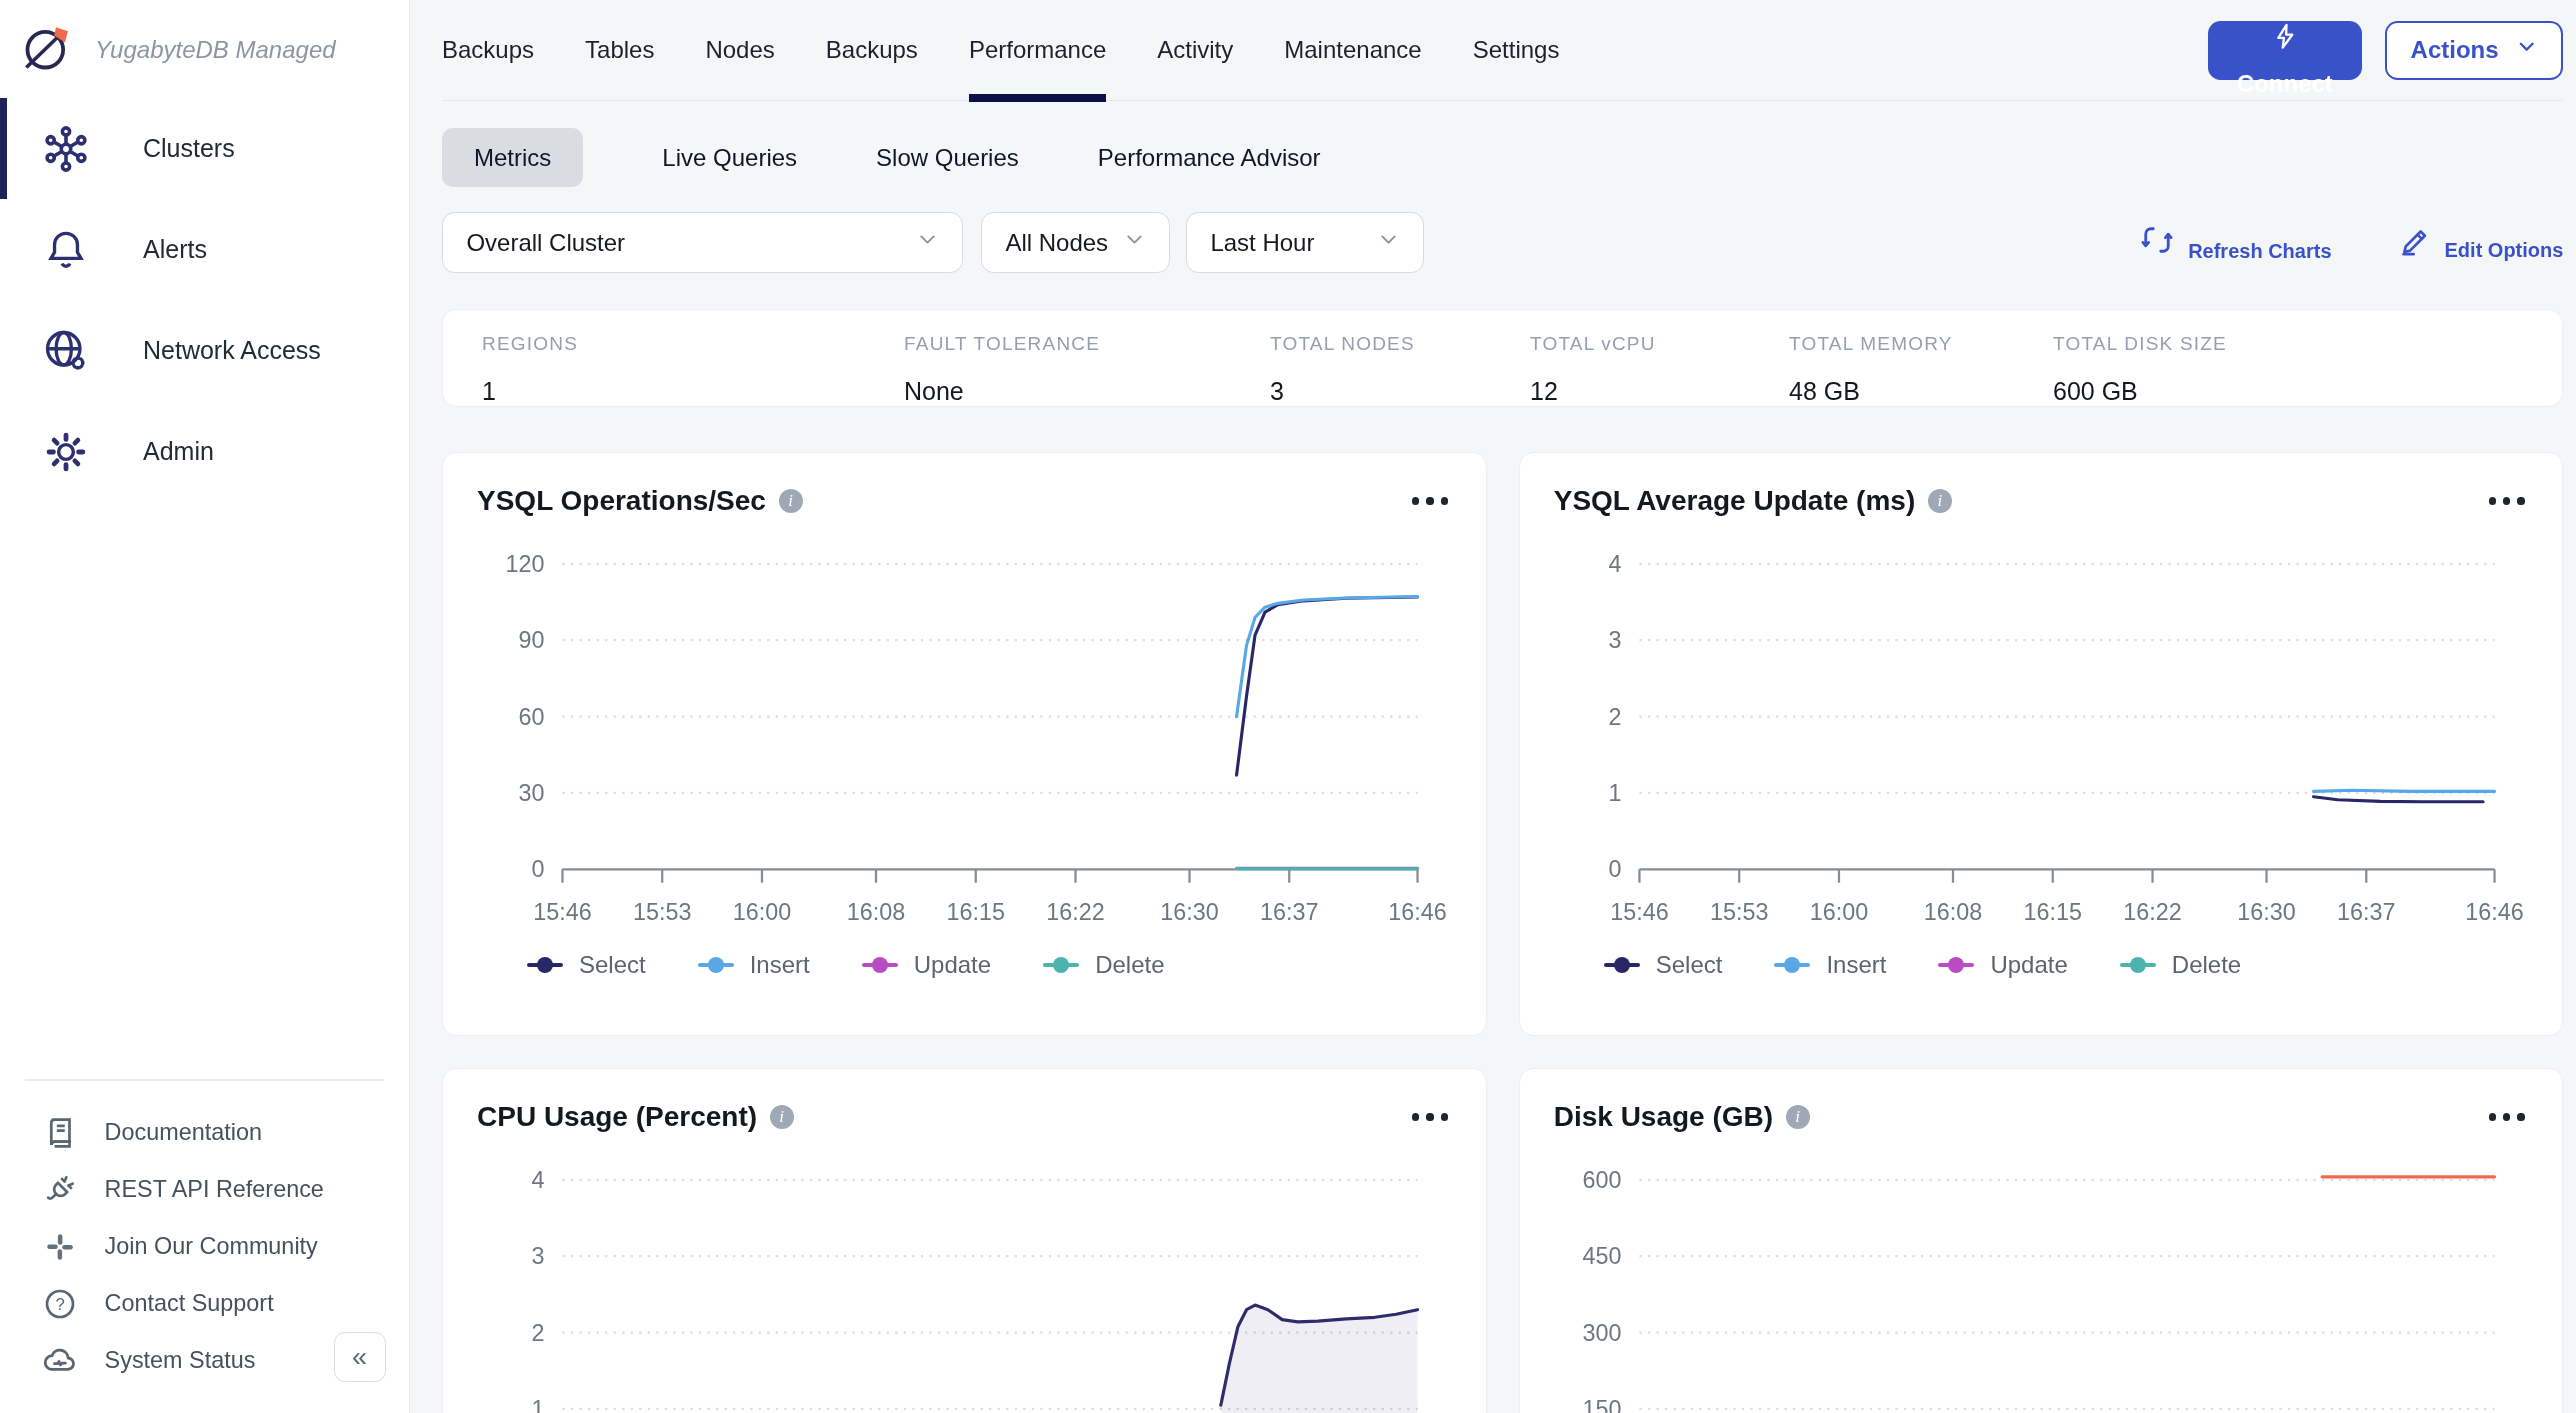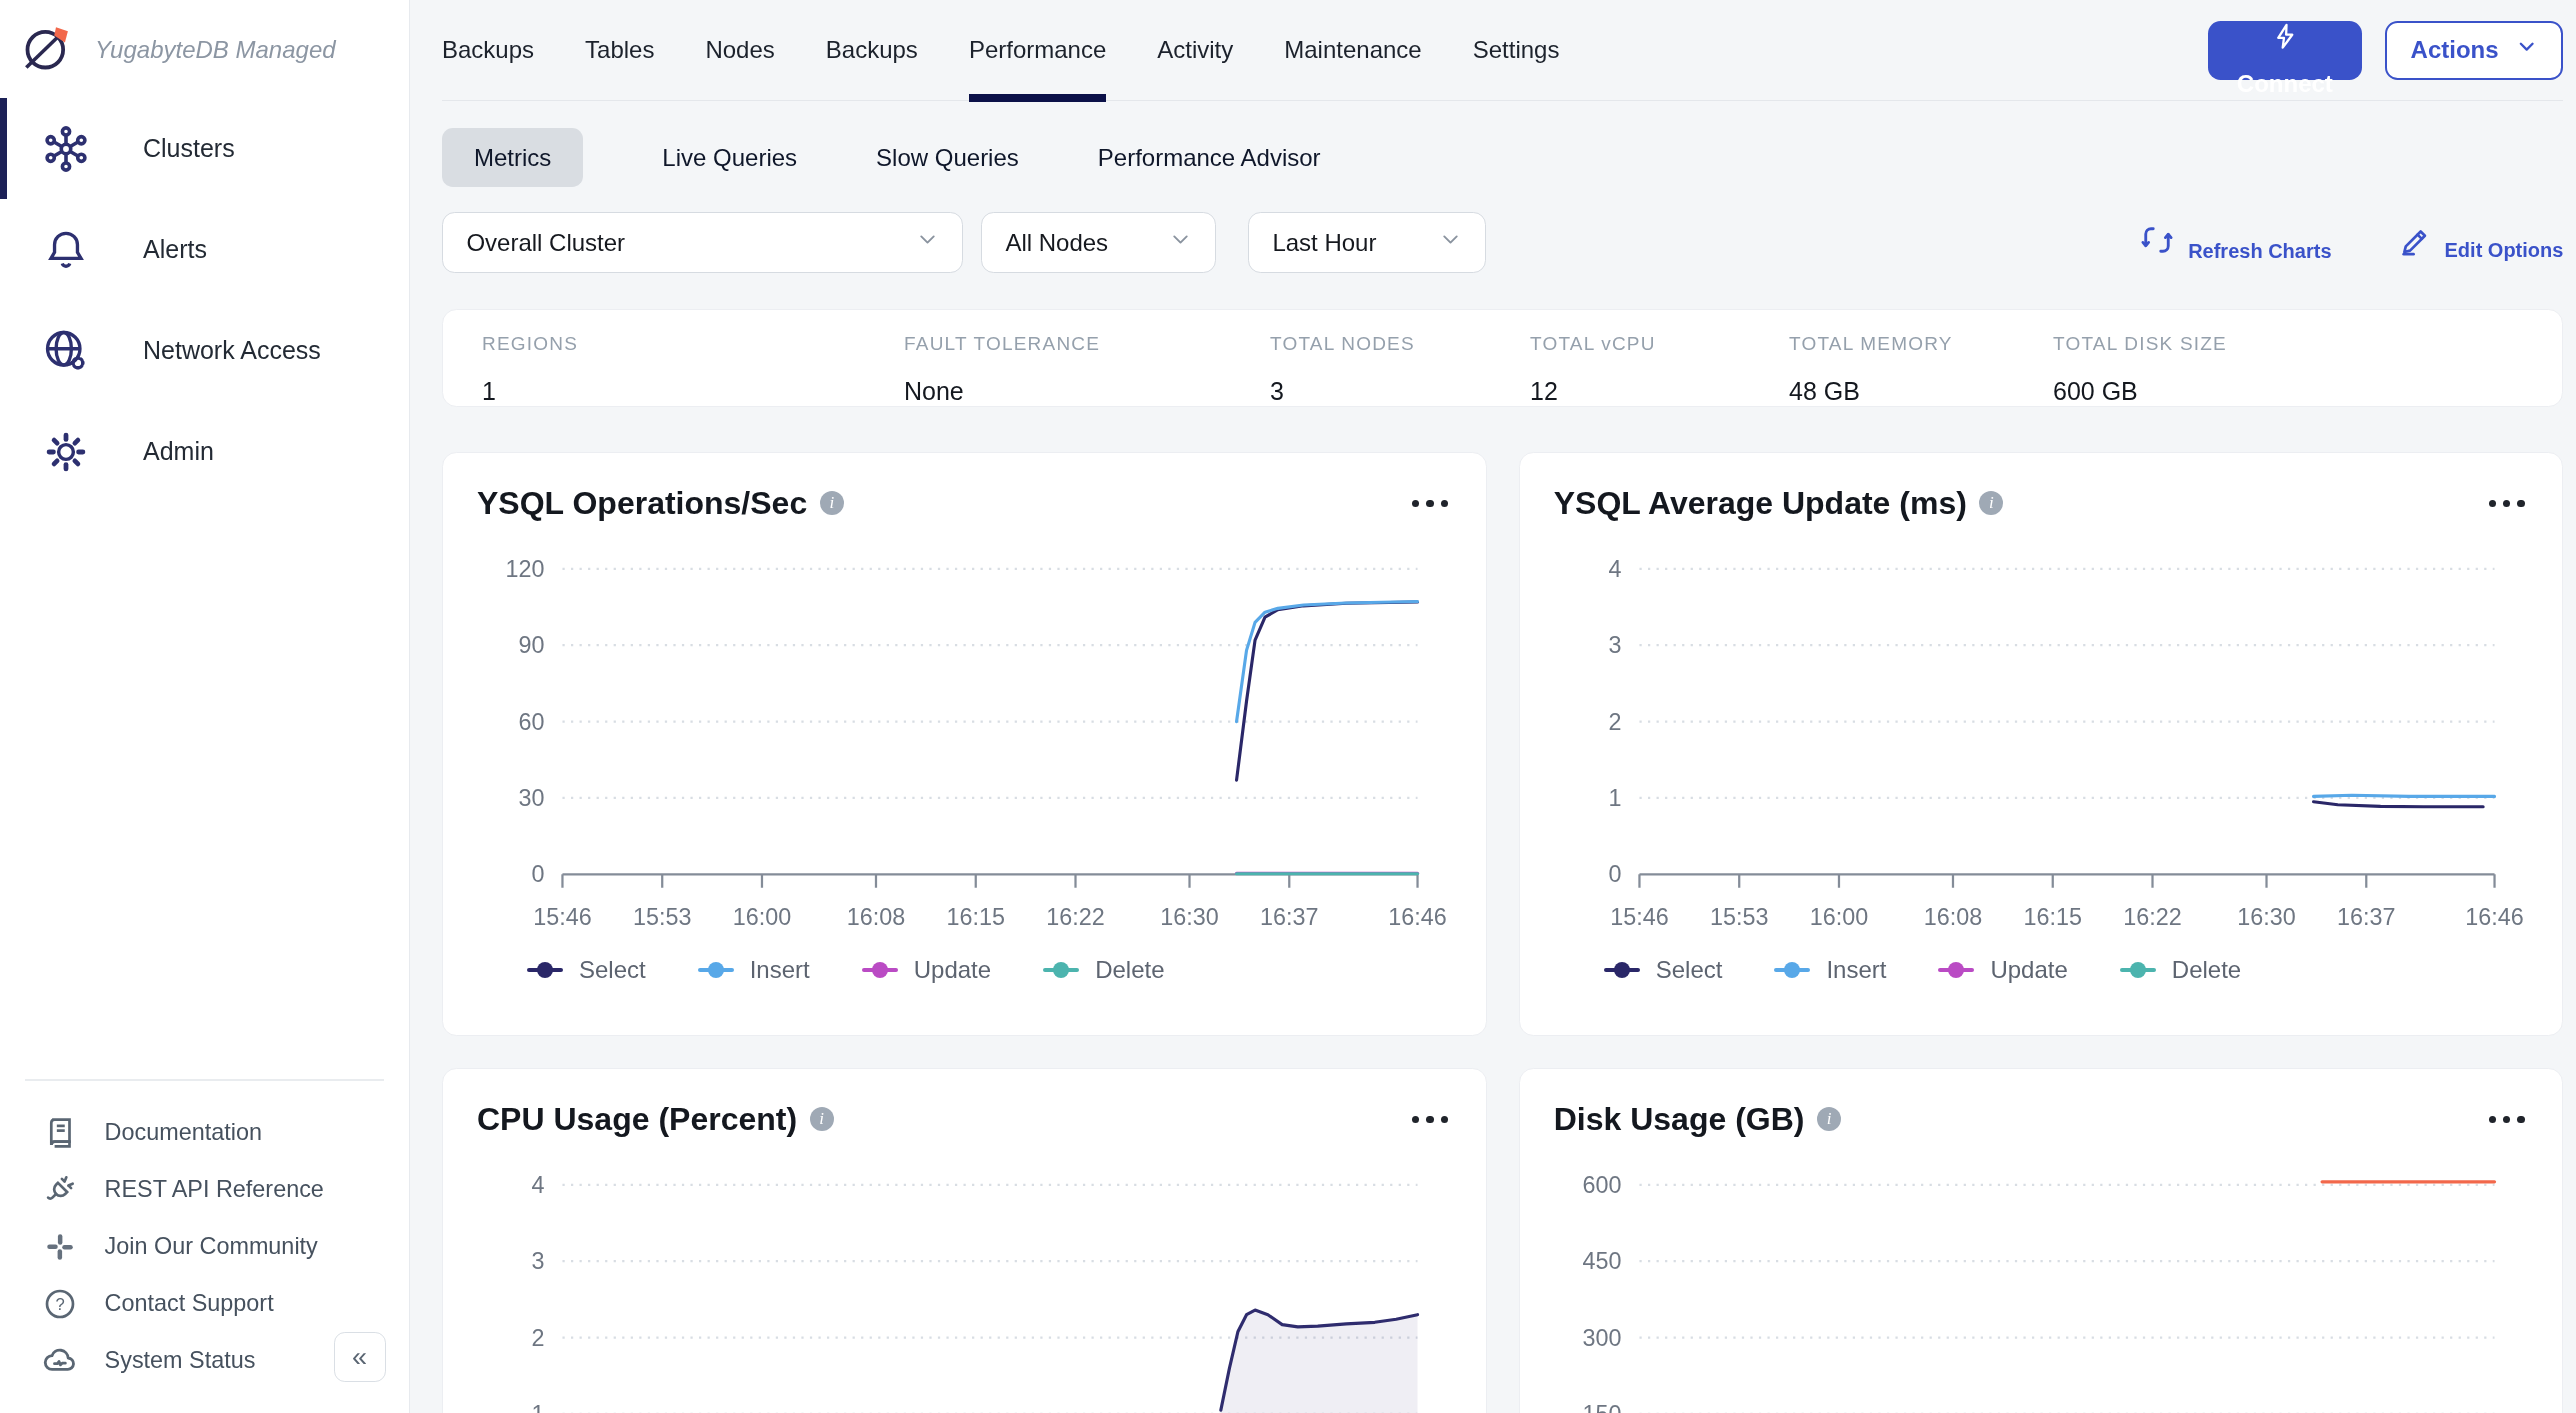--- a/index.html
+++ b/index.html
@@ -30,36 +30,36 @@
   .btn-connect { display:flex; align-items:center; gap:12.6px; height:59px; padding:0 29px; background:#3A52C9; color:#fff; font-size:24px; font-weight:bold; border:none; border-radius:12.6px; cursor:pointer;flex-direction:column; }
   .btn-actions { display:flex; align-items:center; gap:16px; height:59px; padding:0 23.4px; background:#fff; color:#3A52C9; font-size:24px; font-weight:bold; border:2.7px solid #3A52C9; border-radius:12.6px; cursor:pointer; }
 
   .subtabs { display:flex; align-items:center; margin-top:27px; gap:79px; }
   .subtab { font-size:24px; color:#0f172a; cursor:pointer; }
   .subtab.active { background:#D9DDE2; border-radius:10.8px; height:59px; display:flex; align-items:center; padding:0 32px; }
 
   .filterbar { display:flex; align-items:center; margin-top:25px; }
   .select { display:flex; align-items:center; justify-content:space-between; height:61px; background:#fff; border:1.8px solid #D6DBE1; border-radius:12.6px; padding:0 21.6px 0 23.4px; font-size:24px; color:#16191F; cursor:pointer; }
   .sel-cluster { width:521px; margin-right:18px; }
-  .sel-nodes { width:235px; margin-right:32px;justify-content:space-between; }
+  .sel-nodes { width:189px; margin-right:16px;justify-content:space-between; }
   .sel-range { width:238px; }
   .link-actions { margin-left:auto; display:flex; align-items:center; gap:66px; }
   .link { display:flex; align-items:flex-end; gap:13px; color:#3A52C9; font-size:20px; font-weight:bold; cursor:pointer; }
 
   .statsbar { margin-top:36px; background:#fff; border:1.8px solid #ECEEF2; border-radius:14.4px; height:126px; display:flex; padding:23.4px 0 0 27px; }
   .stat { display:flex; flex-direction:column; gap:21.6px; }
   .stat:nth-child(1){ width:422px;margin-left:12px; } .stat:nth-child(2){ width:366px; } .stat:nth-child(3){ width:260px; }
   .stat:nth-child(4){ width:259px; } .stat:nth-child(5){ width:264px; }
   .stat .s-label { font-size:19px; letter-spacing:1.2px; color:#95A0AC; }
   .stat .s-value { font-size:25px; color:#14181F; }
 
   .charts { margin-top:45px; display:grid; grid-template-columns:1fr 1fr; gap:32px; }
   .chart-card { background:#fff; border:1.8px solid #ECEEF2; border-radius:14.4px; height:584px; overflow:hidden; }
   .chart-head { display:flex; align-items:center; padding:32px 36px 0 34px; }
-  .chart-title { font-size:32px; font-weight:bold; color:#14181F; }
+  .chart-title { font-size:28px; font-weight:bold; color:#14181F; }
   .info-icon { width:24px; height:24px; border-radius:50%; background:#9FA9B5; color:#fff; font-size:17px; font-style:italic; font-family:"Liberation Serif", serif; display:flex; align-items:center; justify-content:center; margin-left:12.6px; cursor:pointer; }
   .ellipsis-btn { margin-left:auto; display:flex; gap:7.2px; cursor:pointer; padding:5.4px 1.8px; }
   .ellipsis-btn i { width:7.2px; height:7.2px; border-radius:50%; background:#20242B; }
   .chart-svg { display:block; width:1041px; height:418px; margin-top:9px; }
   .legend { display:flex; align-items:center; gap:52px; padding-left:84px; margin-top:7.2px; }
   .lg-item { display:flex; align-items:center; gap:16px; cursor:pointer; }
   .lg-mark { width:36px; height:4.5px; border-radius:2.7px; position:relative; }
   .lg-mark i { position:absolute; width:16px; height:16px; border-radius:50%; left:10px; top:-6.3px; }
   .lg-label { font-size:24px; color:#5D6470; }
 

